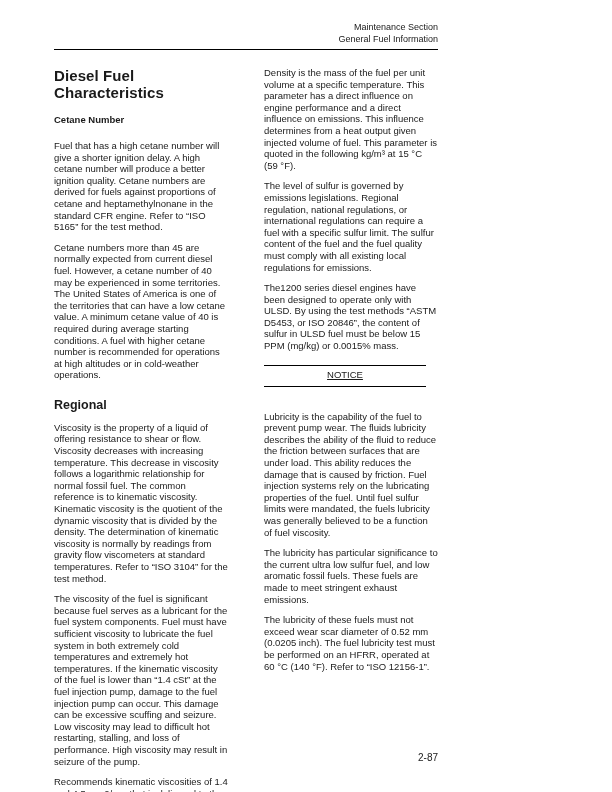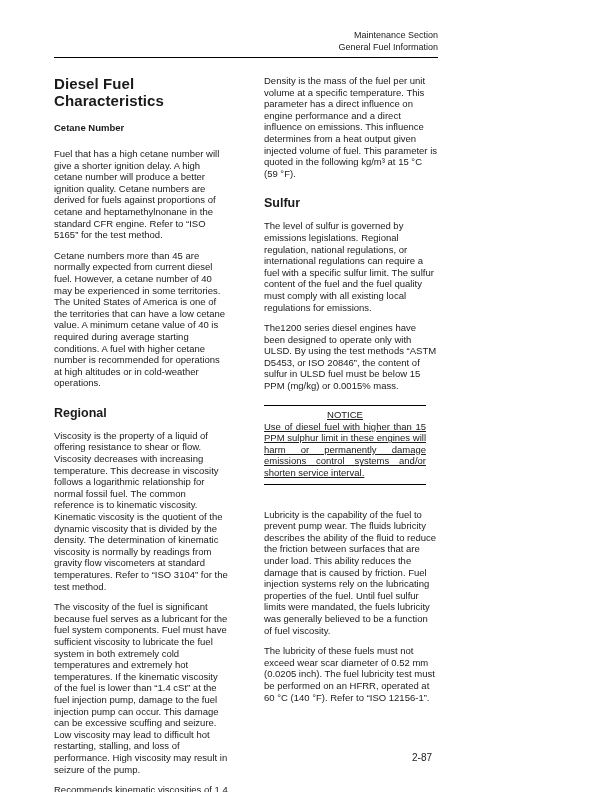--- a/index.html
+++ b/index.html
@@ -1,36 +1,36 @@
 <!DOCTYPE html>
 <html><head>
 <meta charset="utf-8">
 <style>
   * { margin: 0; padding: 0; box-sizing: border-box; }
   html, body { width: 612px; height: 792px; background: #ffffff; }
   body { font-family: "Liberation Sans", "DejaVu Sans", sans-serif; color: #1a1a1a; }
-  .page { position: relative; width: 492px; height: 792px; padding: 30px 54px 0 54px; background: #ffffff; overflow: hidden; }
+  .page { position: relative; width: 492px; height: 792px; padding: 22px 54px 0 54px; background: #ffffff; overflow: hidden; }
 
   .page-header { text-align: right; font-size: 9px; line-height: 11.5px; color: #1a1a1a; }
   .header-rule { border-bottom: 1.3px solid #000; margin-top: 4px; }
 
   .columns { display: flex; gap: 36px; margin-top: 17px; }
   .col { width: 240px; }
 
   h1 { font-size: 15px; line-height: 17px; font-weight: bold; margin-bottom: 13px; letter-spacing: 0.1px; }
   h2 { font-size: 12.5px; line-height: 15px; font-weight: bold; margin-top: 17px; margin-bottom: 9px; }
   .col > h2:first-child { margin-top: 3px; }
   h3 { font-size: 9.5px; line-height: 12px; font-weight: bold; margin-bottom: 14px; }
   p { font-size: 9.5px; line-height: 11.6px; margin-bottom: 9px; }
 
   .notice { border-top: 1.2px solid #000; border-bottom: 1.2px solid #000; margin: 13px 12px 24px 0; padding: 2px 0 5px 0; text-decoration: underline; }
   .notice-title { text-align: center; font-size: 9.5px; line-height: 13px; }
   .notice-body { text-align: justify; margin: 0; hyphens: auto; -webkit-hyphens: auto; }
 
-  .page-footer { position: absolute; right: 60px; bottom: 28px; font-size: 10px; line-height: 12px; }
+  .page-footer { position: absolute; right: 54px; bottom: 28px; font-size: 10px; line-height: 12px; }
 </style>
 </head>
 <body>
 
 <div class="page">
 
   <header class="page-header">
     <div>Maintenance Section</div>
     <div>General Fuel Information</div>
     <div class="header-rule"></div>
@@ -47,30 +47,29 @@
 
       <h2>Regional</h2>
       <p>Viscosity is the property of a liquid of offering resistance to shear or flow. Viscosity decreases with increasing temperature. This decrease in viscosity follows a logarithmic relationship for normal fossil fuel. The common reference is to kinematic viscosity. Kinematic viscosity is the quotient of the dynamic viscosity that is divided by the density. The determination of kinematic viscosity is normally by readings from gravity flow viscometers at standard temperatures. Refer to “ISO 3104” for the test method.</p>
       <p>The viscosity of the fuel is significant because fuel serves as a lubricant for the fuel system components. Fuel must have sufficient viscosity to lubricate the fuel system in both extremely cold temperatures and extremely hot temperatures. If the kinematic viscosity of the fuel is lower than “1.4 cSt” at the fuel injection pump, damage to the fuel injection pump can occur. This damage can be excessive scuffing and seizure. Low viscosity may lead to difficult hot restarting, stalling, and loss of performance. High viscosity may result in seizure of the pump.</p>
       <p>Recommends kinematic viscosities of 1.4 and 4.5 mm2/sec that is delivered to the fuel injection pump. If a fuel with a low viscosity is used, cooling of the fuel may be required to maintain 1.4 cSt or greater viscosity at the fuel injection pump. Fuels with a high viscosity might require fuel heaters to lower the viscosity to 4.5 cSt at the fuel injection pump.</p>
     </section>
 
     <section class="col">
       <p>Density is the mass of the fuel per unit volume at a specific temperature. This parameter has a direct influence on engine performance and a direct influence on emissions. This influence determines from a heat output given injected volume of fuel. This parameter is quoted in the following kg/m³ at 15 °C (59 °F).</p>
 
-      <h2>Sulfur</h2>
       <p>The level of sulfur is governed by emissions legislations. Regional regulation, national regulations, or international regulations can require a fuel with a specific sulfur limit. The sulfur content of the fuel and the fuel quality must comply with all existing local regulations for emissions.</p>
       <p>The1200 series diesel engines have been designed to operate only with ULSD. By using the test methods “ASTM D5453, or ISO 20846”, the content of sulfur in ULSD fuel must be below 15 PPM (mg/kg) or 0.0015% mass.</p>
 
       <div class="notice">
         <div class="notice-title">NOTICE</div>
-        <p class="notice-body">Use of diesel fuel with higher than 15 PPM sulphur limit in these engines will harm or permanently damage emissions control systems and/or shorten service interval.</p>
       </div>
 
       <p>Lubricity is the capability of the fuel to prevent pump wear. The fluids lubricity describes the ability of the fluid to reduce the friction between surfaces that are under load. This ability reduces the damage that is caused by friction. Fuel injection systems rely on the lubricating properties of the fuel. Until fuel sulfur limits were mandated, the fuels lubricity was generally believed to be a function of fuel viscosity.</p>
+      <p>The lubricity has particular significance to the current ultra low sulfur fuel, and low aromatic fossil fuels. These fuels are made to meet stringent exhaust emissions.</p>
       <p>The lubricity of these fuels must not exceed wear scar diameter of 0.52 mm (0.0205 inch). The fuel lubricity test must be performed on an HFRR, operated at 60 °C (140 °F). Refer to “ISO 12156-1”.</p>
     </section>
 
   </main>
 
   <footer class="page-footer">
     <span>2-87</span>
   </footer>
 
 </div>

